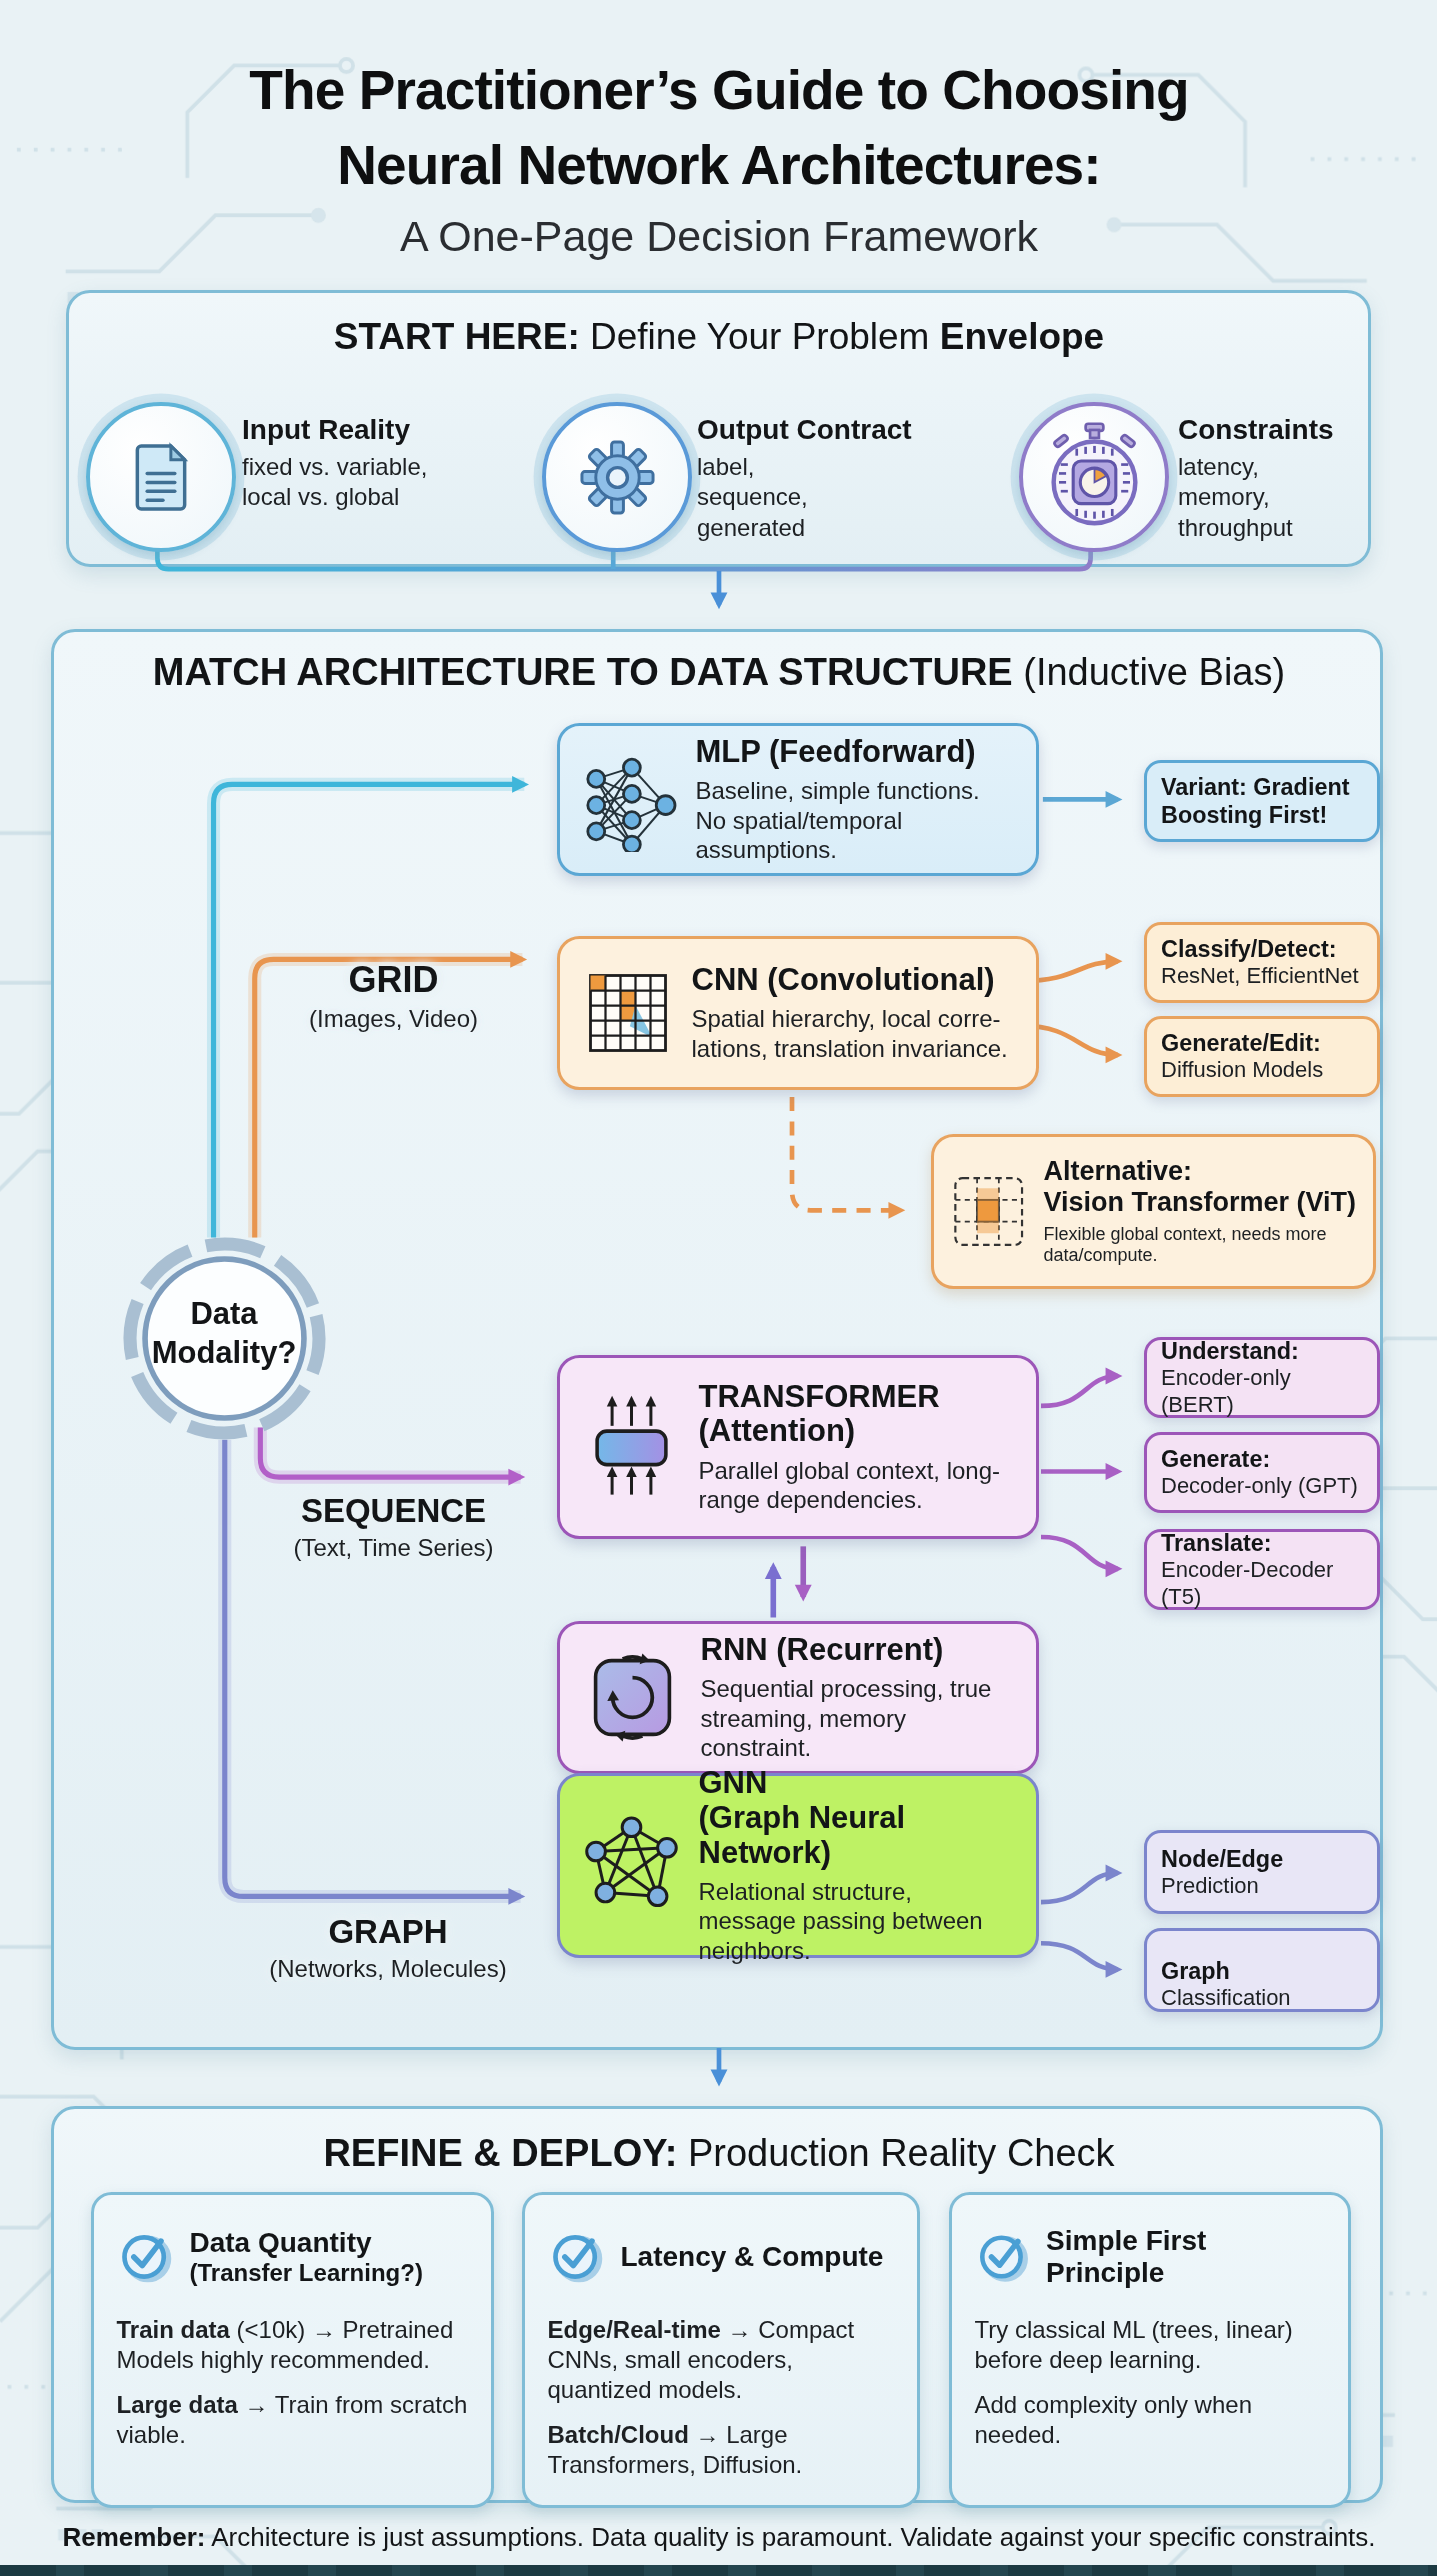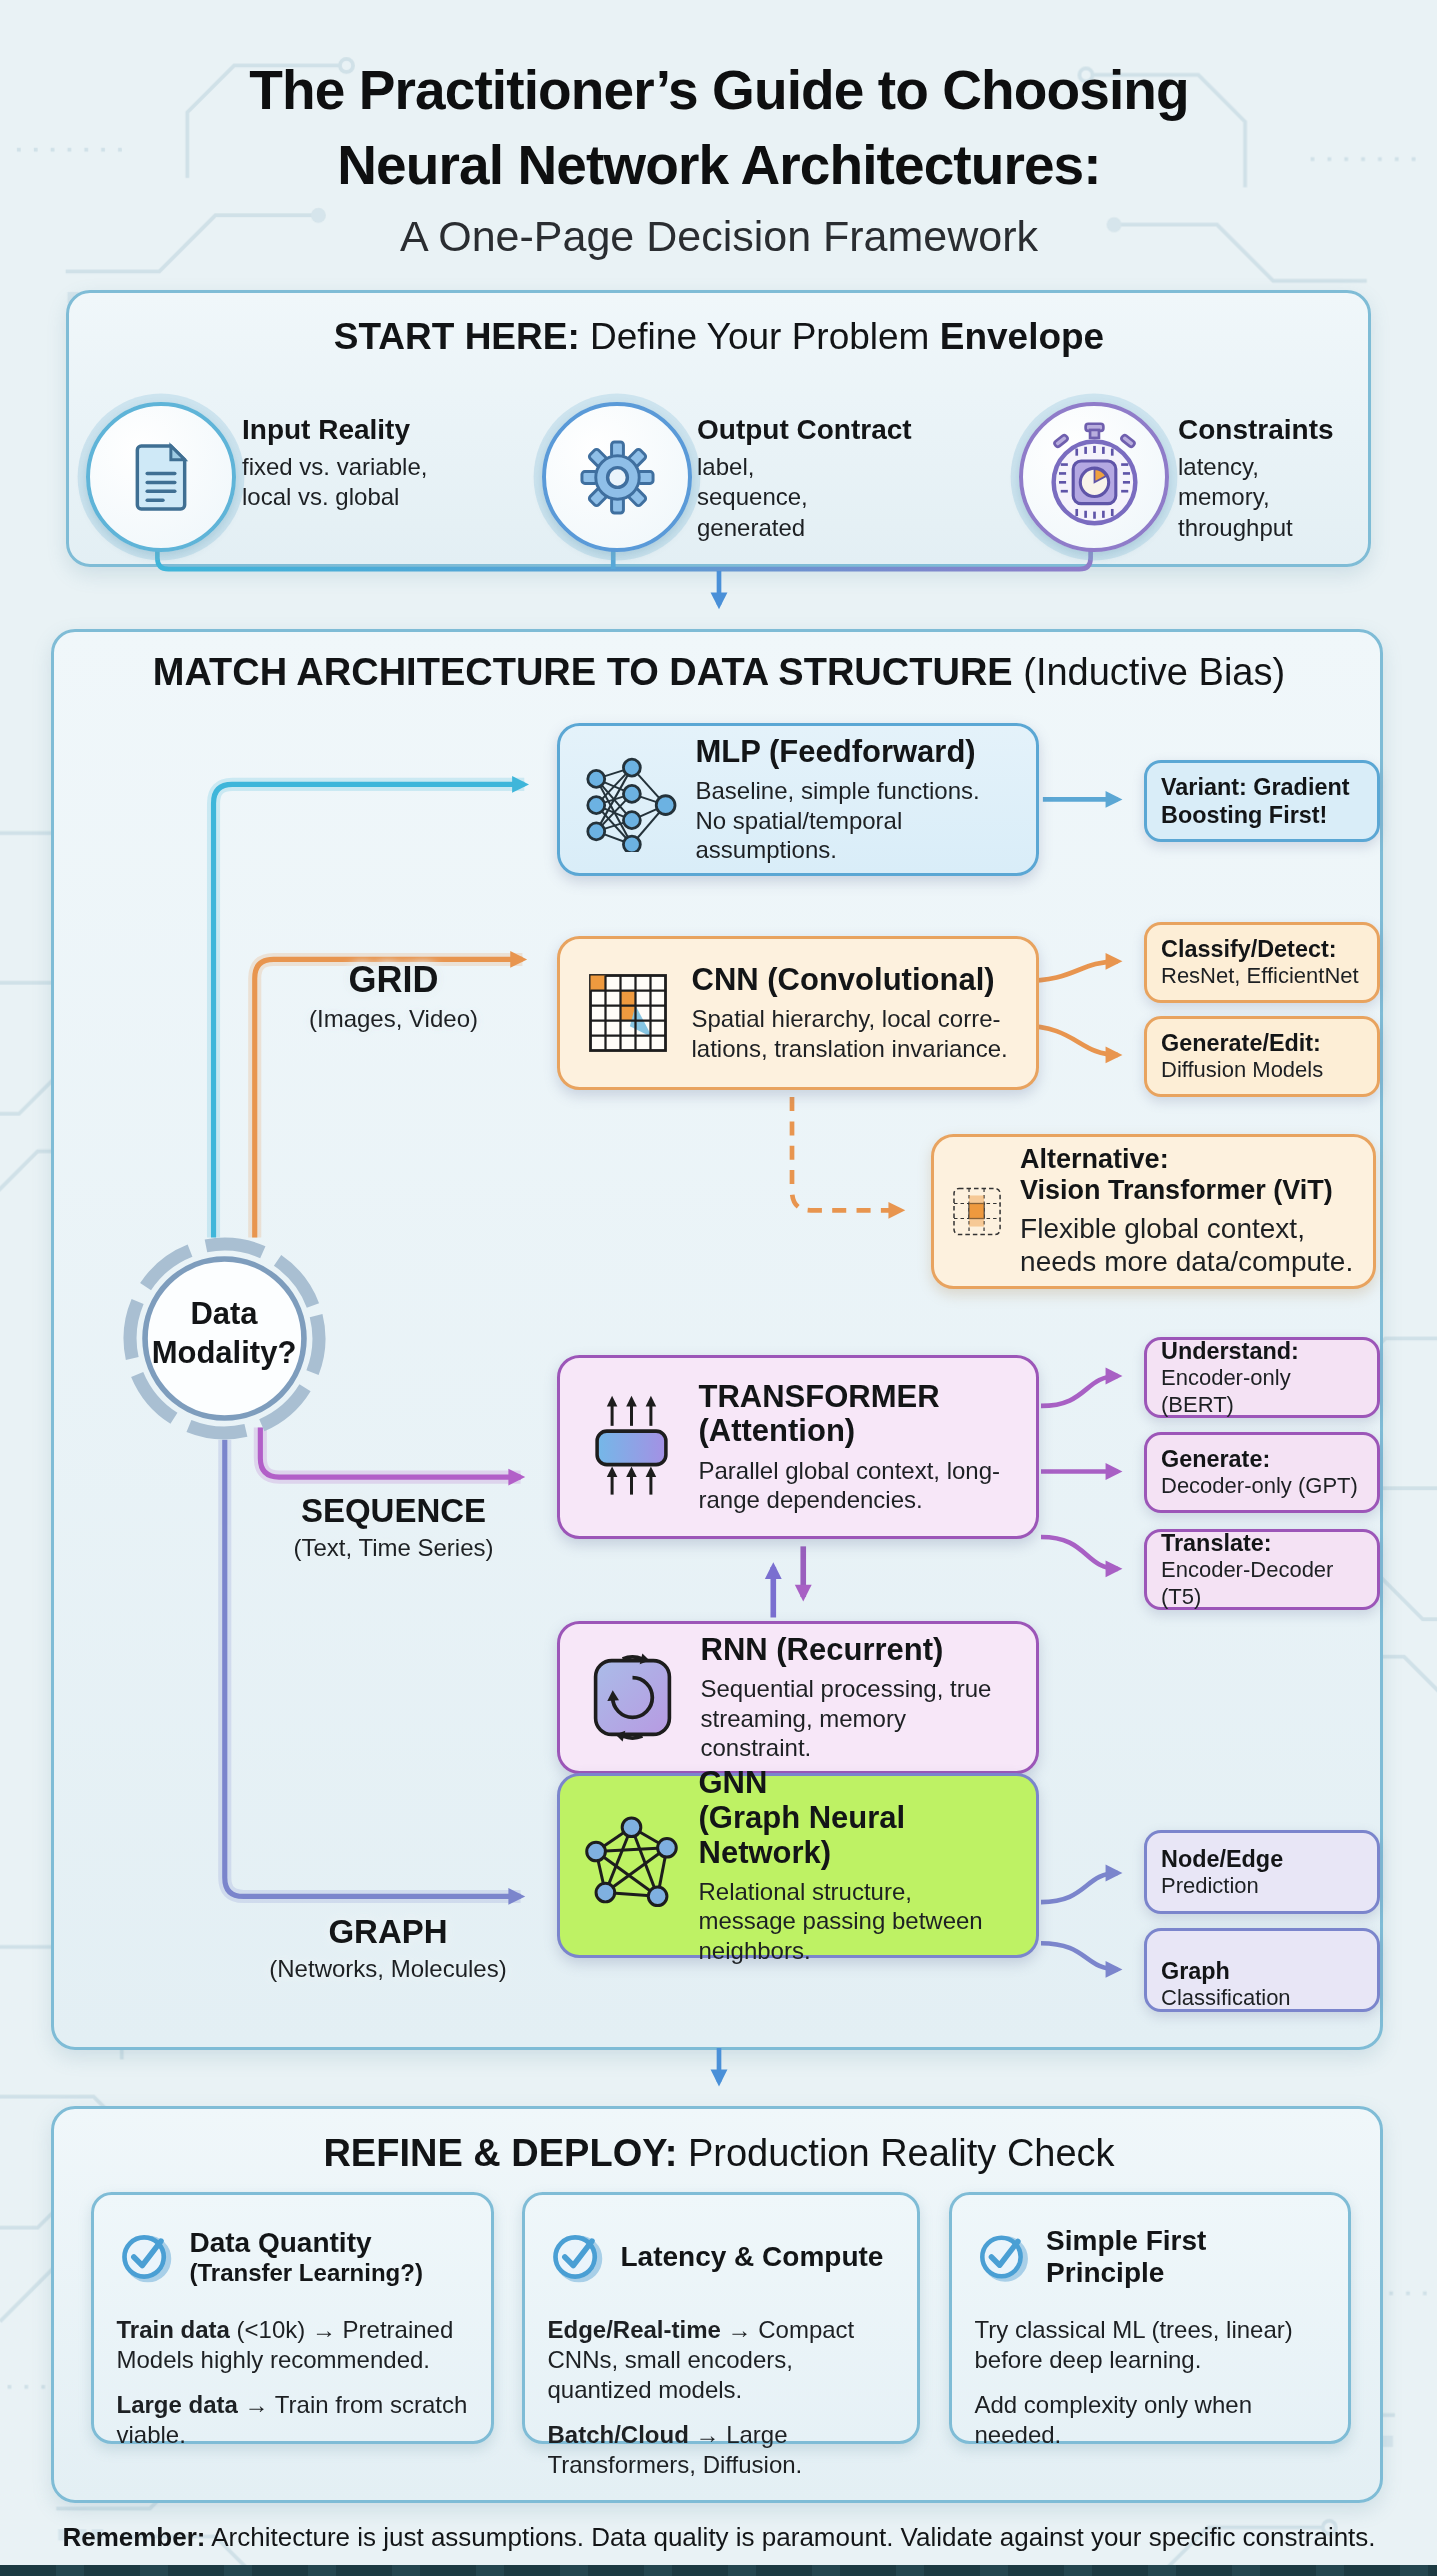--- a/index.html
+++ b/index.html
@@ -37,25 +37,25 @@
   .note .det{font-size:22px;color:#1d2023;line-height:1.2;}
   .note.inline-note .lab,.note.inline-note .det{display:inline;}
   .note.blue-note{border-color:#5ba7d4;background:#d9edf8;}
   .note.orange-note{border-color:#e8a35f;background:#fdeed6;}
   .note.purple-note{border-color:#9c56b8;background:#f4e2f4;}
   .note.indigo-note{border-color:#7b85cc;background:#e8e6f6;}
   .vit-box{position:absolute;left:931px;top:1134px;width:445px;height:155px;border-radius:22.5px;
            border:3.7px solid #e8a35f;background:#fdf1de;display:flex;align-items:center;gap:17px;
            padding:0 17px;box-sizing:border-box;z-index:3;box-shadow:0 5.6px 13px rgba(170,130,80,.25);}
   .vit-box .hl{font-size:27px;font-weight:bold;color:#131517;line-height:1.15;}
-  .vit-box p{margin:5.6px 0 0 0;font-size:28px;line-height:1.2;color:#1d2023;}
+  .vit-box p{margin:5.6px 0 0 0;font-size:18px;line-height:1.2;color:#1d2023;}
   .modality-circle{position:absolute;left:117px;top:1231px;z-index:4;}
   .modality-text{position:absolute;left:140px;top:1295px;width:168px;text-align:center;
                  font-size:31px;font-weight:bold;color:#131517;z-index:5;line-height:1.25;}
-  .card{position:absolute;top:2192px;height:252px;border:3.3px solid #7fbcd6;border-radius:20.6px;
+  .card{position:absolute;top:2192px;height:316px;border:3.3px solid #7fbcd6;border-radius:20.6px;
         background:linear-gradient(180deg,#eff7fa,#e6f1f6);padding:19px 22.5px;box-sizing:border-box;z-index:3;
         box-shadow:0 5.6px 13px rgba(90,140,160,.22);}
   .card-head{display:flex;align-items:center;gap:15px;min-height:86px;}
   .card-title{font-size:28px;font-weight:bold;color:#131517;line-height:1.15;}
   .card-sub{font-size:24px;font-weight:bold;color:#131517;}
   .card p{margin:15px 0 0 0;font-size:24px;line-height:1.25;color:#1d2023;}
   .card p .lead{font-weight:bold;}
   .footer-line{width:100%;text-align:center;font-size:26px;color:#131517;}
   .footer-line .lead{font-weight:bold;}
   .bottom-bar{position:absolute;left:0;top:2565px;width:1438px;height:11.2px;z-index:6;

